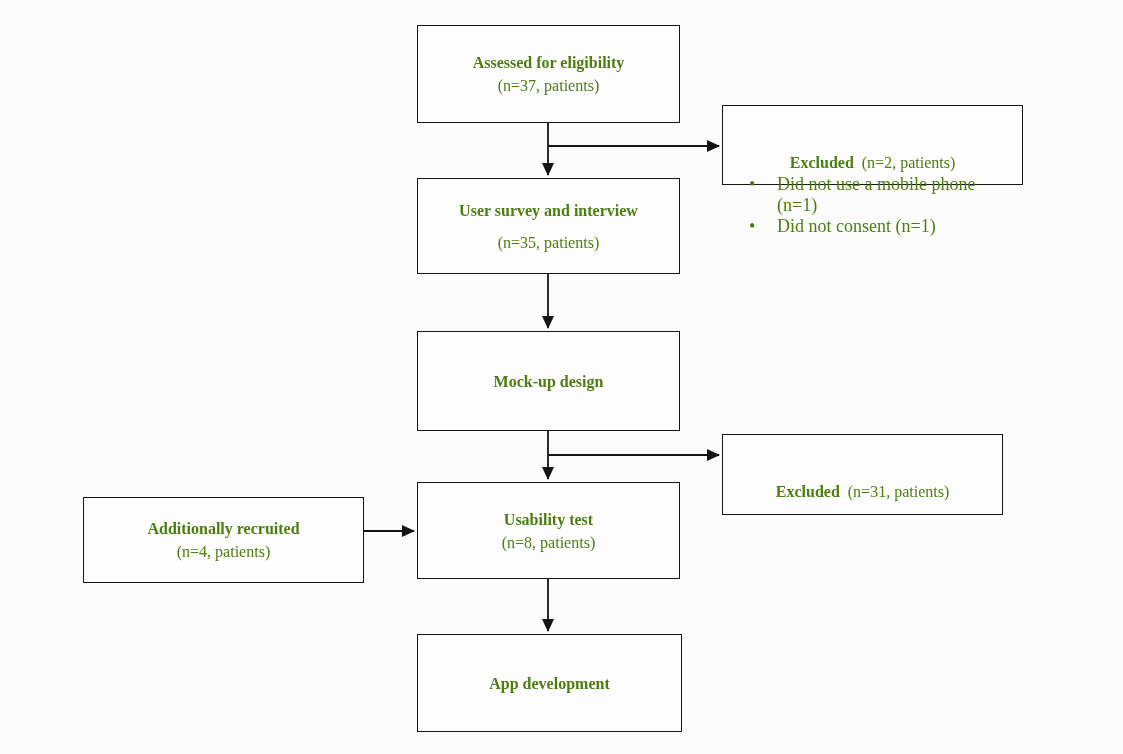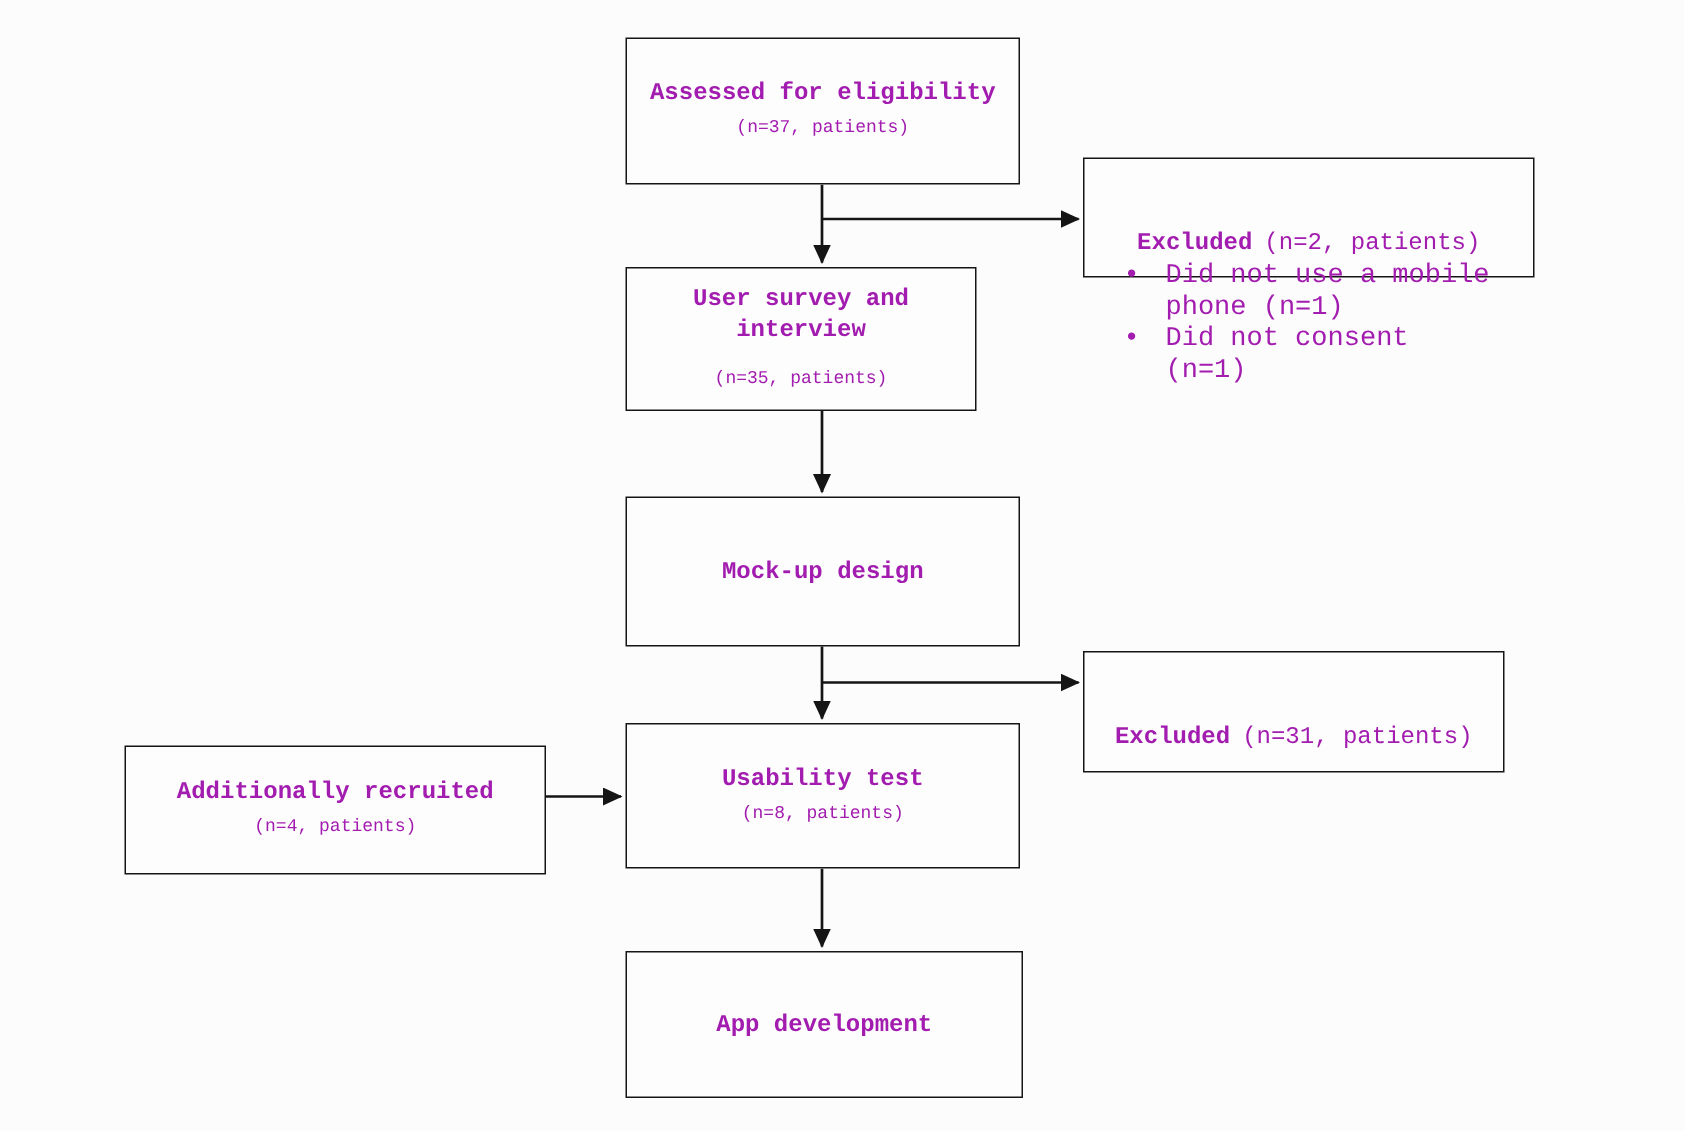--- a/index.html
+++ b/index.html
@@ -2,41 +2,41 @@
 <html><head>
 <meta charset="utf-8">
 <style>
   * { margin: 0; padding: 0; box-sizing: border-box; }
   html, body { background: #ffffff; }
   .canvas {
     position: relative;
     width: 1123px;
     height: 754px;
     background: #fcfcfc;
-    font-family: Liberation Mono, monospace;
-    color: #a21caf;
+    font-family: Liberation Serif, serif;
+    color: #4d7c0f;
     overflow: hidden;
     padding-left: 12px;
   }
   .box {
     position: absolute;
     border: 1.6px solid #151515;
     background: #fdfdfd;
   }
   .node {
     display: flex;
     flex-direction: column;
     justify-content: center;
     align-items: center;
     text-align: center;
     gap: 2px;
     padding: 4px;
   }
   .box-title { font-weight: bold; font-size: 16px; line-height: 21px; }
-  .box-sub   { font-size: 12px; line-height: 21px; }
+  .box-sub   { font-size: 16px; line-height: 21px; }
   .excl { padding: 8px 8px 4px 8px; }
   .excl-header { text-align: center; font-size: 16px; line-height: 21px; margin-top: 38px; }
   .excl-header .bold { font-weight: bold; }
   .excl-header .detail { margin-left: 8px; }
   .bullets { list-style: none; margin-top: 1px; }
   .bullets li {
     position: relative;
     padding-left: 46px;
     font-size: 18px;
     line-height: 21px;
@@ -83,21 +83,21 @@
   <div class="box excl" style="left:722px; top:105px; width:301px; height:80px;">
     <div class="excl-header">
       <span class="bold">Excluded</span><span class="detail">(n=2, patients)</span>
     </div>
     <ul class="bullets">
       <li>Did not use a mobile phone (n=1)</li>
       <li>Did not consent (n=1)</li>
     </ul>
   </div>
 
-  <div class="box node" style="left:417px; top:178px; width:234px; height:96px;gap:11px;">
+  <div class="box node" style="left:417px; top:178px; width:263px; height:96px;gap:11px;">
     <div class="box-title">User survey and interview</div>
     <div class="box-sub">(n=35, patients)</div>
   </div>
 
   <div class="box node" style="left:417px; top:331px; width:263px; height:100px;">
     <div class="box-title">Mock-up design</div>
   </div>
 
   <div class="box excl" style="left:722px; top:434px; width:281px; height:81px;">
     <div class="excl-header">

